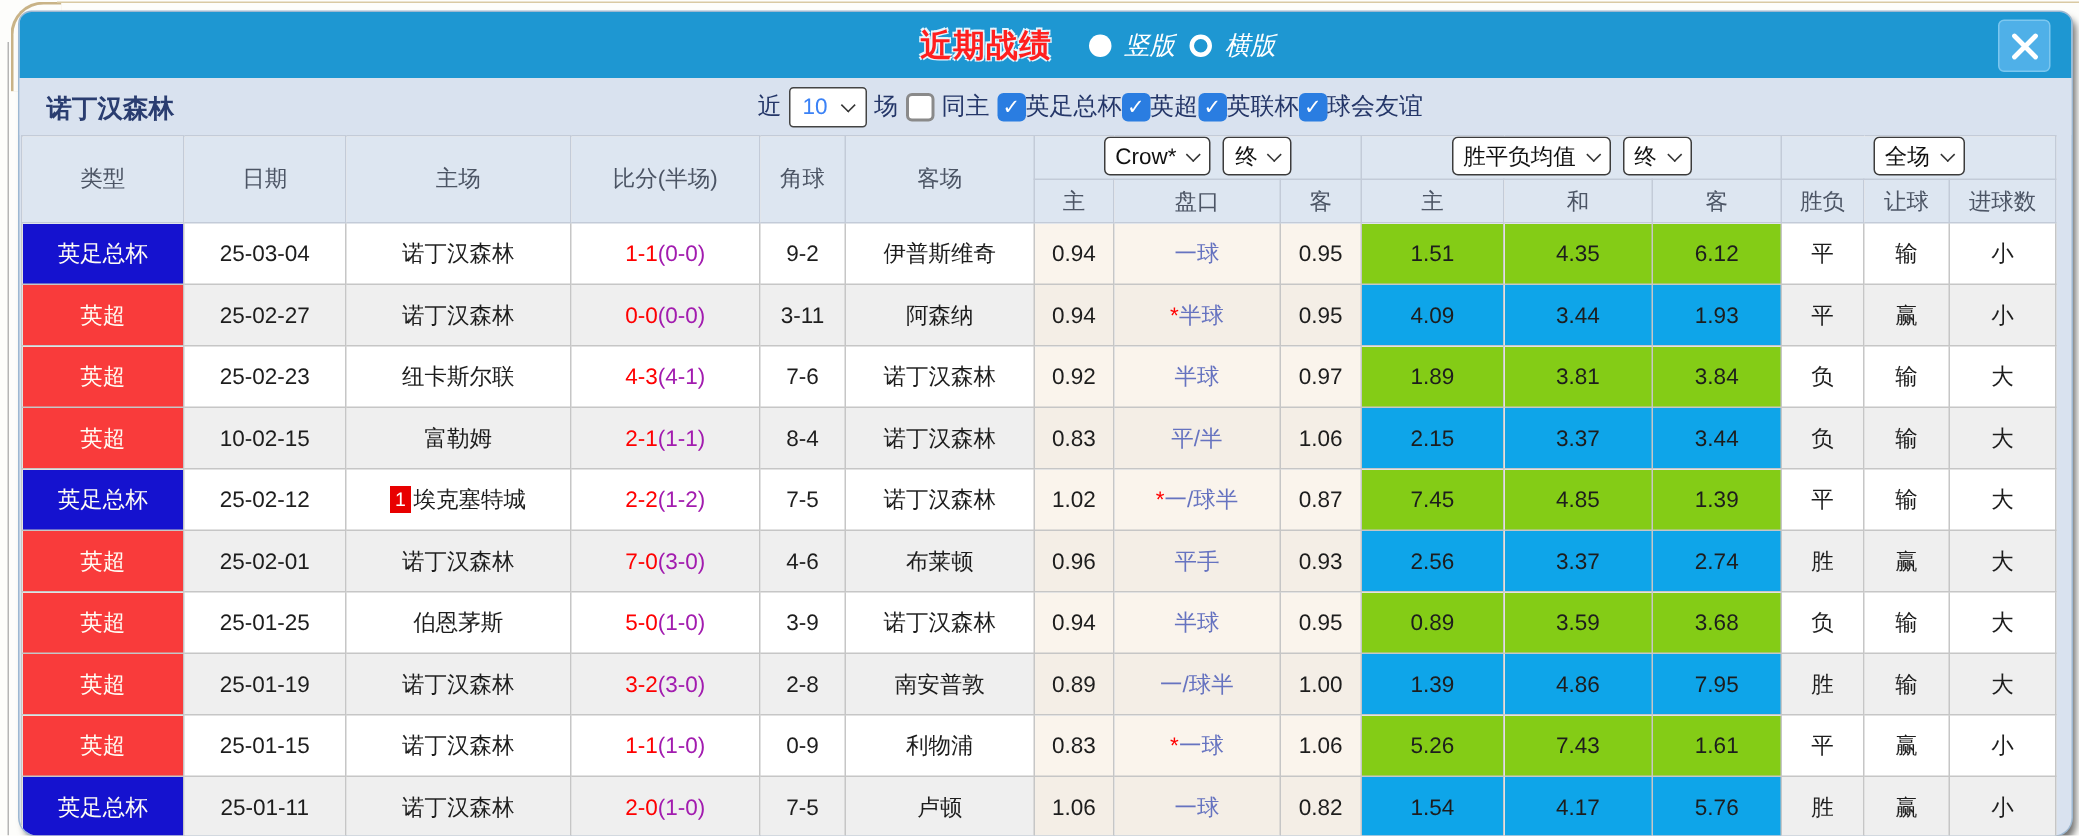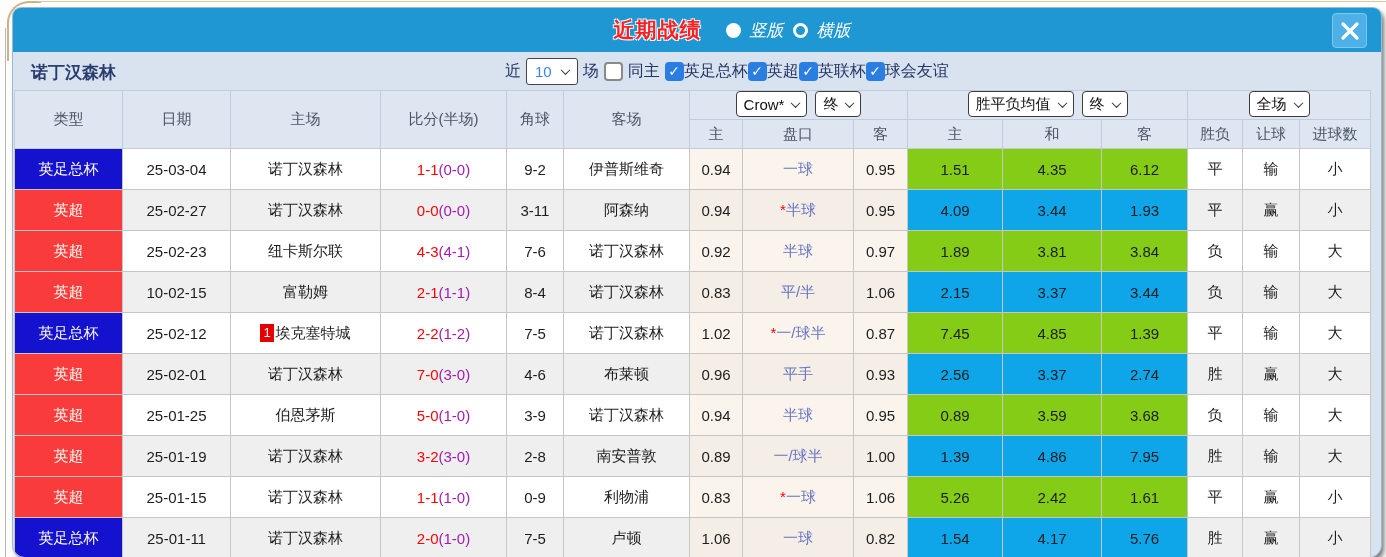--- a/index.html
+++ b/index.html
@@ -348,21 +348,21 @@
           <td class="type-cell type-red">英超</td>
           <td>25-01-15</td>
           <td class="c-green">诺丁汉森林</td>
           <td><span class="score-red">1-1</span><span class="half">(1-0)</span></td>
           <td>0-9</td>
           <td class="c-dark">利物浦</td>
           <td class="cream">0.83</td>
           <td class="cream"><span class="star">*</span><span class="handicap">一球</span></td>
           <td class="cream">1.06</td>
           <td class="lblue">5.26</td>
-          <td class="lblue avg-draw">2.42</td>
+          <td class="lblue avg-draw">7.43</td>
           <td class="lblue">1.61</td>
           <td class="c-blue">平</td>
           <td class="c-red">赢</td>
           <td class="c-green">小</td>
         </tr>
         <tr class="even">
           <td class="type-cell type-blue">英足总杯</td>
           <td>25-01-11</td>
           <td class="c-green">诺丁汉森林</td>
           <td><span class="score-red">2-0</span><span class="half">(1-0)</span></td>

